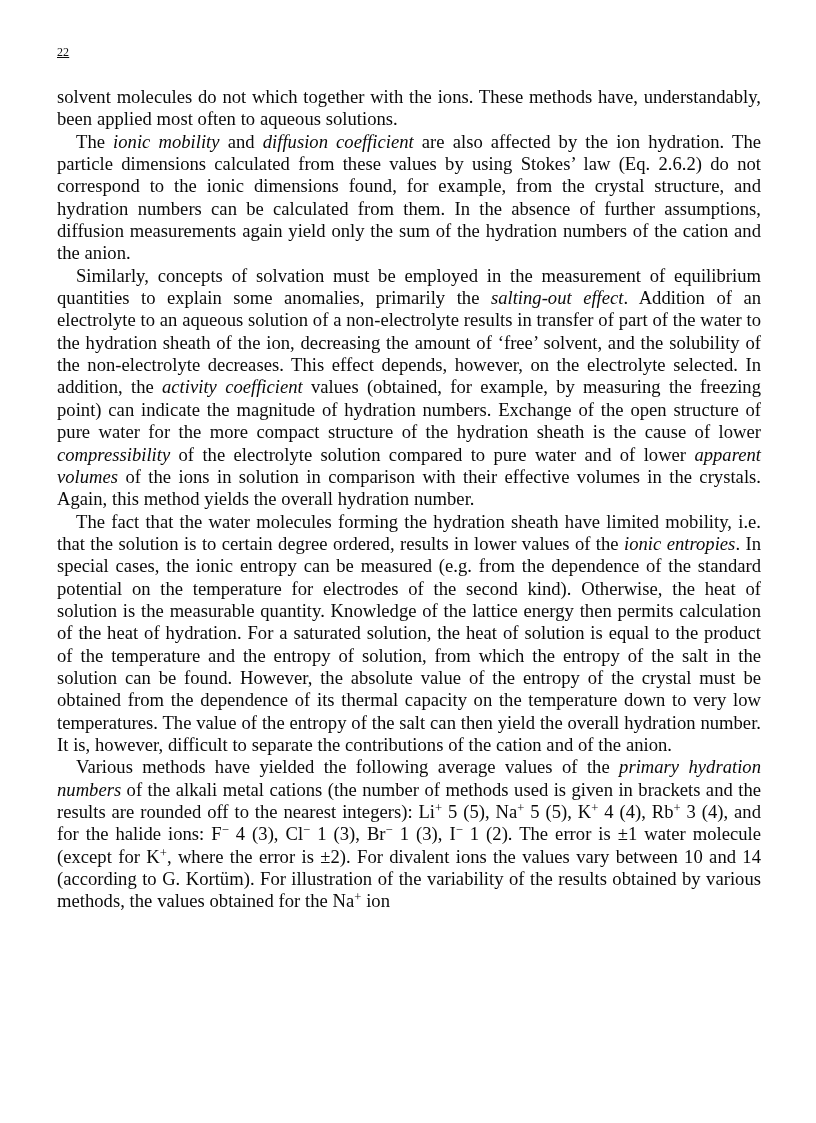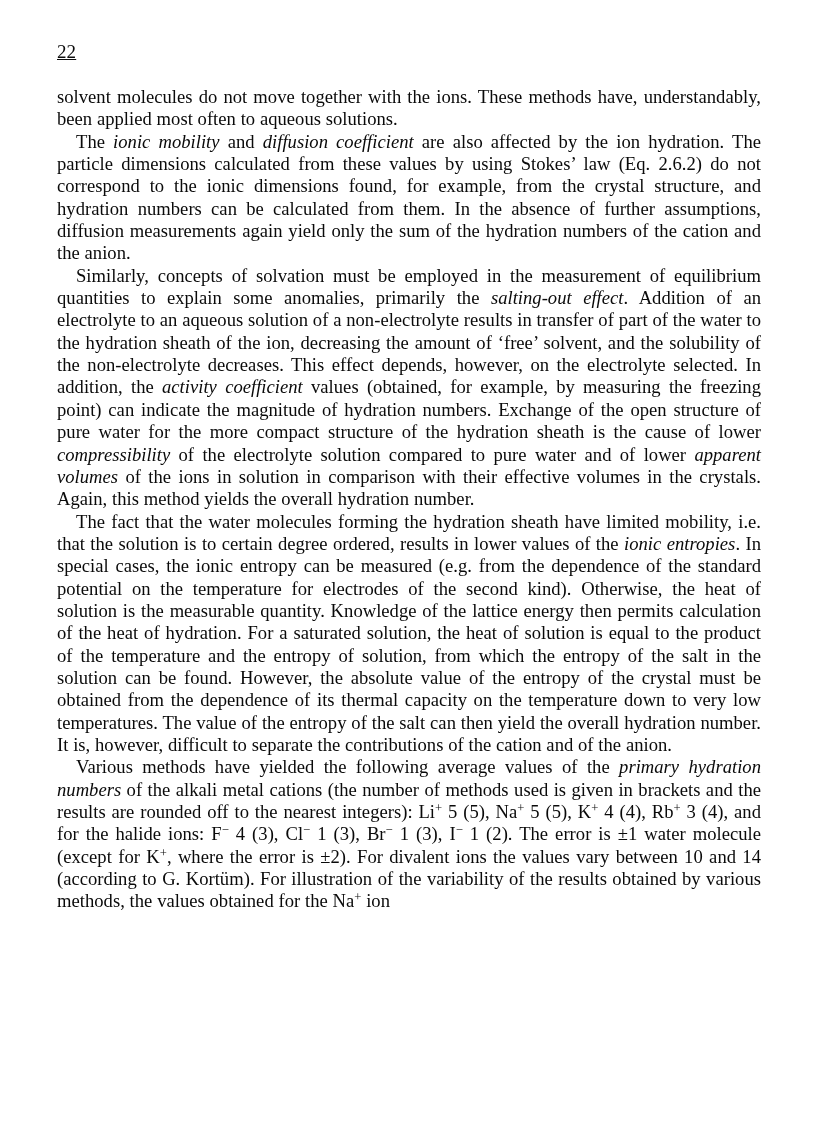--- a/index.html
+++ b/index.html
@@ -16,21 +16,21 @@
     width: 816px;
     height: 1123px;
     background: #ffffff;
     overflow: hidden;
     box-sizing: border-box;
   }
   .folio {
     position: absolute;
     left: 57px;
     top: 41px;
-    font-size: 19px;
+    font-size: 12px;
     line-height: 22px;
     letter-spacing: 0.1px;
     color: #0d0d0d;
     text-decoration: underline;
   }
   .textblock {
     position: absolute;
     left: 57px;
     top: 86px;
     width: 704px;
@@ -61,21 +61,21 @@
 </style>
 </head>
 <body>
 
 <div class="page">
 
   <div class="folio">22</div>
 
   <div class="textblock">
 
-    <p class="noindent">solvent molecules do not move together with the ions. These methods have, understandably, been applied most often to aqueous solutions.</p>
+    <p class="noindent">solvent molecules do not which together with the ions. These methods have, understandably, been applied most often to aqueous solutions.</p>
 
     <p class="indent">The <i>ionic mobility</i> and <i>diffusion coefficient</i> are also affected by the ion hydration. The particle dimensions calculated from these values by using Stokes’ law (Eq. 2.6.2) do not correspond to the ionic dimensions found, for example, from the crystal structure, and hydration numbers can be calculated from them. In the absence of further assumptions, diffusion measurements again yield only the sum of the hydration numbers of the cation and the anion.</p>
 
     <p class="indent">Similarly, concepts of solvation must be employed in the measurement of equilibrium quantities to explain some anomalies, primarily the <i>salting-out effect</i>. Addition of an electrolyte to an aqueous solution of a non-electrolyte results in transfer of part of the water to the hydration sheath of the ion, decreasing the amount of ‘free’ solvent, and the solubility of the non-electrolyte decreases. This effect depends, however, on the electrolyte selected. In addition, the <i>activity coefficient</i> values (obtained, for example, by measuring the freezing point) can indicate the magnitude of hydration numbers. Exchange of the open structure of pure water for the more compact structure of the hydration sheath is the cause of lower <i>compressibility</i> of the electrolyte solution compared to pure water and of lower <i>apparent volumes</i> of the ions in solution in comparison with their effective volumes in the crystals. Again, this method yields the overall hydration number.</p>
 
     <p class="indent">The fact that the water molecules forming the hydration sheath have limited mobility, i.e. that the solution is to certain degree ordered, results in lower values of the <i>ionic entropies</i>. In special cases, the ionic entropy can be measured (e.g. from the dependence of the standard potential on the temperature for electrodes of the second kind). Otherwise, the heat of solution is the measurable quantity. Knowledge of the lattice energy then permits calculation of the heat of hydration. For a saturated solution, the heat of solution is equal to the product of the temperature and the entropy of solution, from which the entropy of the salt in the solution can be found. However, the absolute value of the entropy of the crystal must be obtained from the dependence of its thermal capacity on the temperature down to very low temperatures. The value of the entropy of the salt can then yield the overall hydration number. It is, however, difficult to separate the contributions of the cation and of the anion.</p>
 
     <p class="indent">Various methods have yielded the following average values of the <i>primary hydration numbers</i> of the alkali metal cations (the number of methods used is given in brackets and the results are rounded off to the nearest integers): Li<sup>+</sup> 5 (5), Na<sup>+</sup> 5 (5), K<sup>+</sup> 4 (4), Rb<sup>+</sup> 3 (4), and for the halide ions: F<sup>−</sup> 4 (3), Cl<sup>−</sup> 1 (3), Br<sup>−</sup> 1 (3), I<sup>−</sup> 1 (2). The error is ±1 water molecule (except for K<sup>+</sup>, where the error is ±2). For divalent ions the values vary between 10 and 14 (according to G. Kortüm). For illustration of the variability of the results obtained by various methods, the values obtained for the Na<sup>+</sup> ion</p>
 
   </div>

